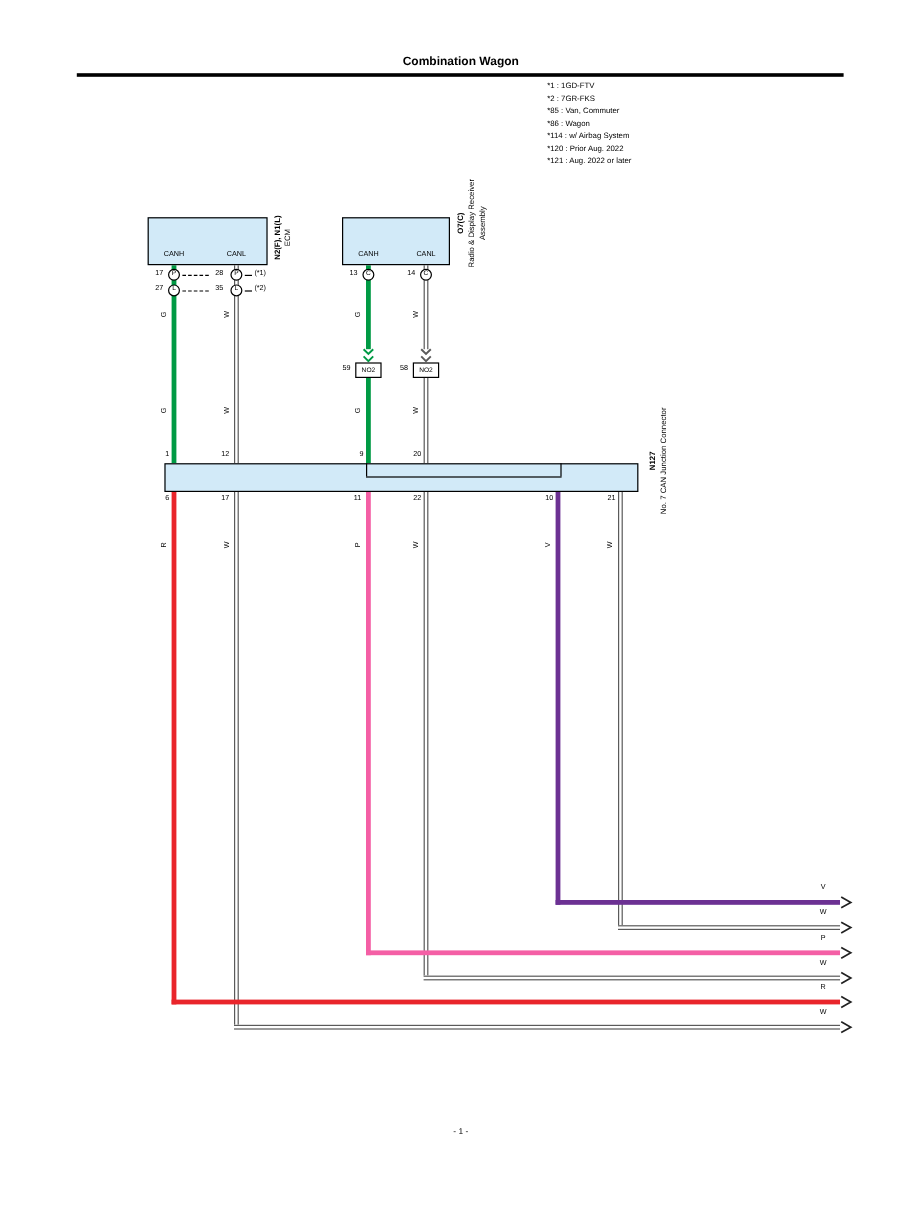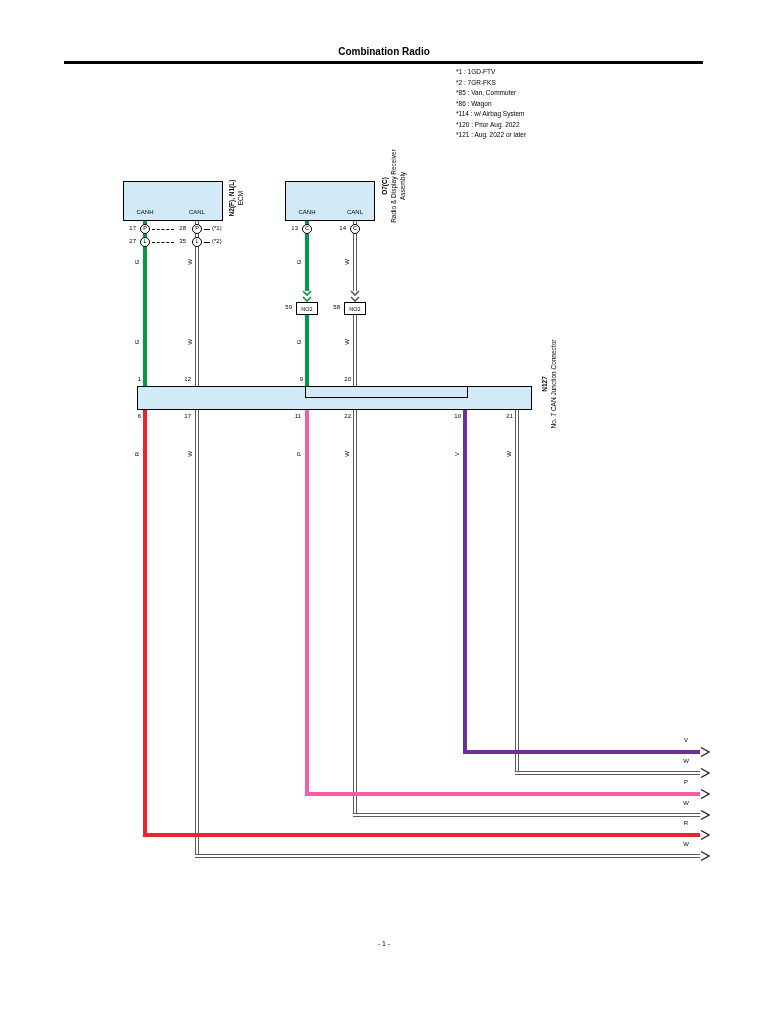--- a/index.html
+++ b/index.html
@@ -21,21 +21,21 @@
   .wwh{height:4px;background:#fff;border-top:1px solid #5a5a5a;border-bottom:1px solid #5a5a5a;box-sizing:border-box;}
   .letter{width:8px;height:8px;font-size:6px;line-height:8px;text-align:center;transform:rotate(-90deg);}
   .rotlabel{transform:rotate(-90deg);transform-origin:0 0;font-size:6.5px;line-height:9px;text-align:center;}
   .hline{background:#000;}
 </style>
 </head>
 <body>
 
 <div id="page">
 
-  <div class="abs b" style="left:0;right:0;top:46px;text-align:center;font-size:10px;">Combination Radio</div>
+  <div class="abs b" style="left:0;right:0;top:46px;text-align:center;font-size:10px;">Combination Wagon</div>
   <div class="abs hline" style="left:64px;top:61px;width:639px;height:3px;"></div>
 
   <div class="abs" style="left:456px;top:68px;">
     <div class="t65" style="height:10.5px;">*1 : 1GD-FTV</div>
     <div class="t65" style="height:10.5px;">*2 : 7GR-FKS</div>
     <div class="t65" style="height:10.5px;">*85 : Van, Commuter</div>
     <div class="t65" style="height:10.5px;">*86 : Wagon</div>
     <div class="t65" style="height:10.5px;">*114 : w/ Airbag System</div>
     <div class="t65" style="height:10.5px;">*120 : Prior Aug. 2022</div>
     <div class="t65" style="height:10.5px;">*121 : Aug. 2022 or later</div>

